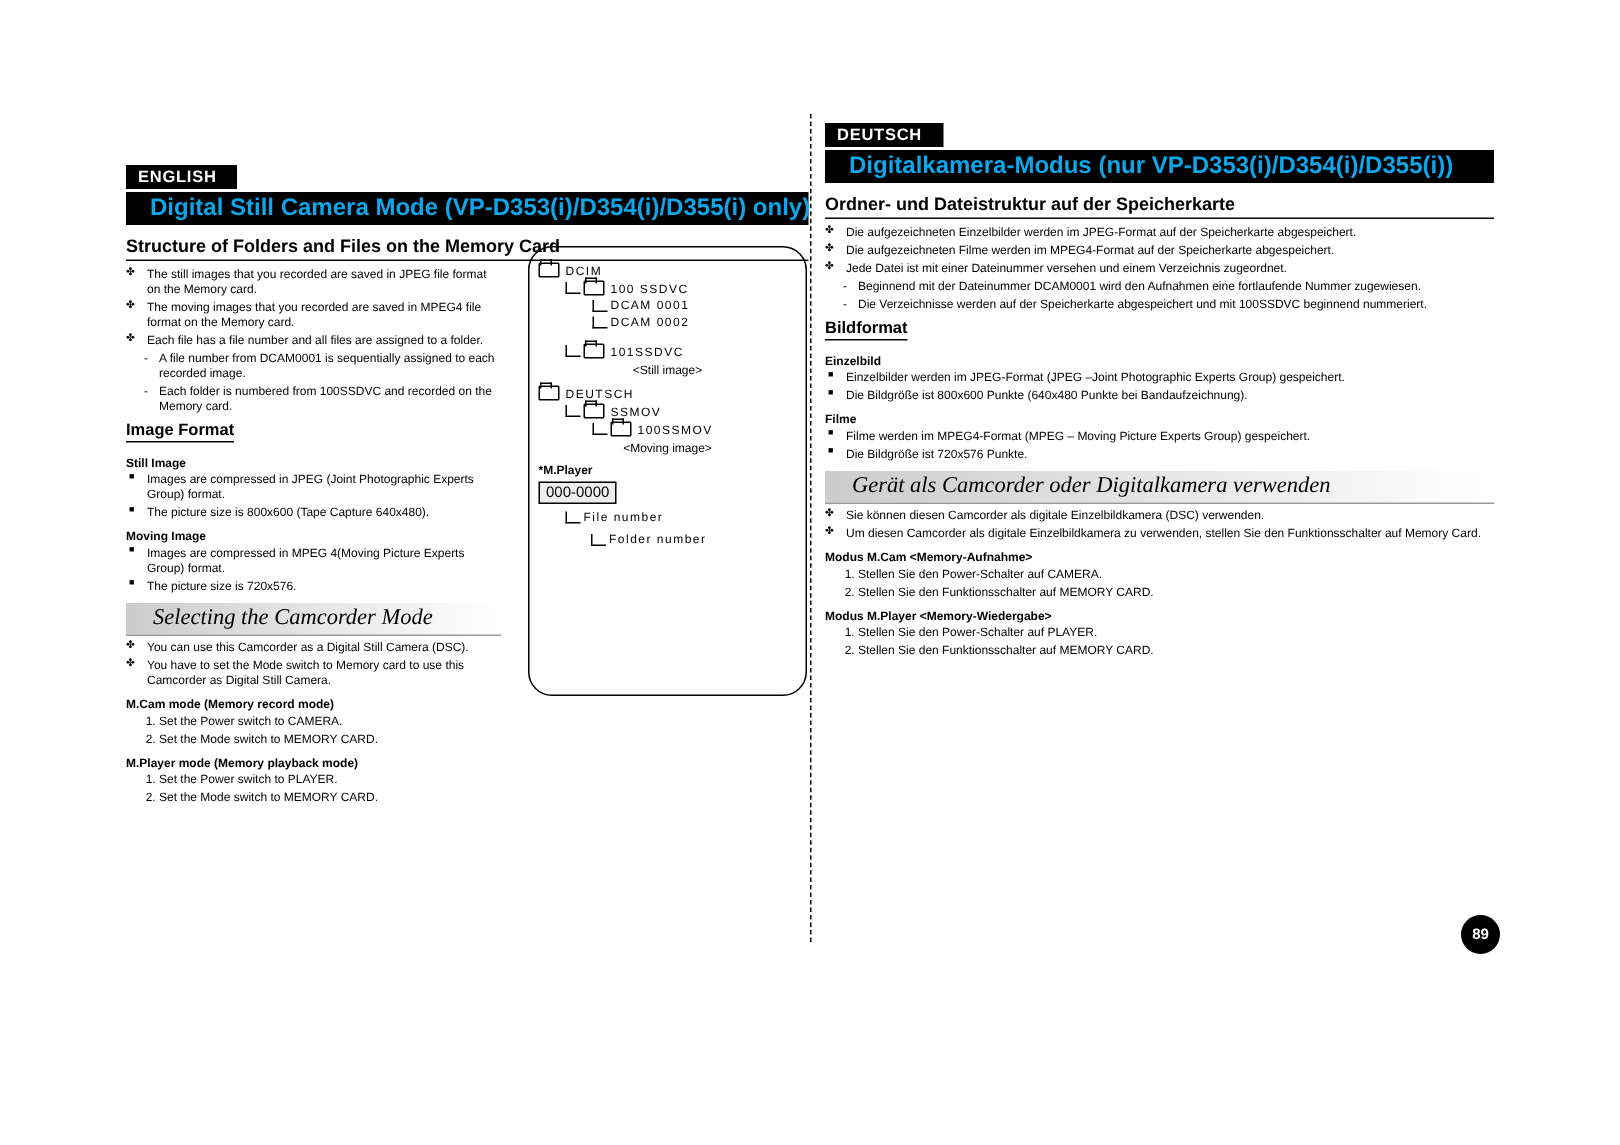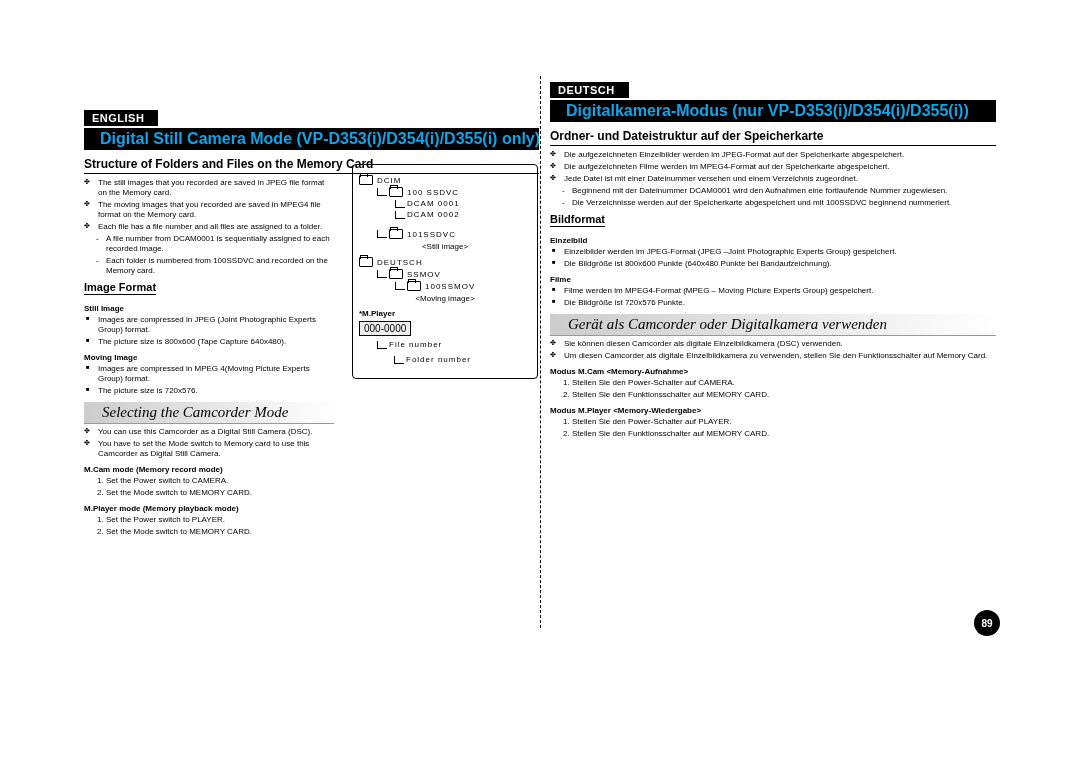--- a/index.html
+++ b/index.html
@@ -19,21 +19,21 @@
   ul.square > li::before { content: "■"; position: absolute; margin-left: -12px; font-size: 6px; }
   ul.dash > li::before { content: "- "; position: absolute; margin-left: -10px; }
   ul.dash { padding-left: 22px; }
   ul li { margin-bottom: 2px; line-height: 1.25; position: relative; }
   ol { padding-left: 22px; }
   ol li { margin-bottom: 2px; line-height: 1.25; }
   .small-bold { font-weight: bold; font-size: 8px; margin-top: 6px; margin-bottom: 2px; }
   .text-col-left { width: 250px; }
   .text-col-right { width: 446px; }
 
-  .diagram-area { position: absolute; left: 268px; top: 54px; width: 186px; height: 215px; border: 1.5px solid #000; border-radius: 4px; padding: 10px 6px; }
+  .diagram-area { position: absolute; left: 268px; top: 54px; width: 186px; height: 300px; border: 1.5px solid #000; border-radius: 16px; padding: 10px 6px; }
   .tree { font-size: 8px; letter-spacing: 1px; font-family: Arial, sans-serif; }
   .tree .node { display: flex; align-items: center; margin-bottom: 2px; }
   .folder-icon { display: inline-block; width: 14px; height: 10px; border: 1px solid #000; border-radius: 1px; margin-right: 4px; position: relative; }
   .folder-icon::before { content: ""; position: absolute; top: -3px; left: 0; width: 6px; height: 3px; border: 1px solid #000; border-bottom: none; }
   .tree-indent-1 { margin-left: 18px; }
   .tree-indent-2 { margin-left: 36px; }
   .caption { text-align: center; font-size: 8px; margin-top: 3px; margin-bottom: 6px; }
   .file-box { border: 1px solid #000; padding: 1px 4px; font-size: 10px; background: #eee; display: inline-block; }
   .pagenum { position: absolute; right: -4px; bottom: -14px; width: 26px; height: 26px; background: #000; color: #fff; border-radius: 50%; display: flex; align-items: center; justify-content: center; font-size: 10px; font-weight: bold; }
   .conn-l { display:inline-block; border-left:1px solid #000; border-bottom:1px solid #000; height:8px; width:10px; vertical-align:top; margin-right:2px;}

